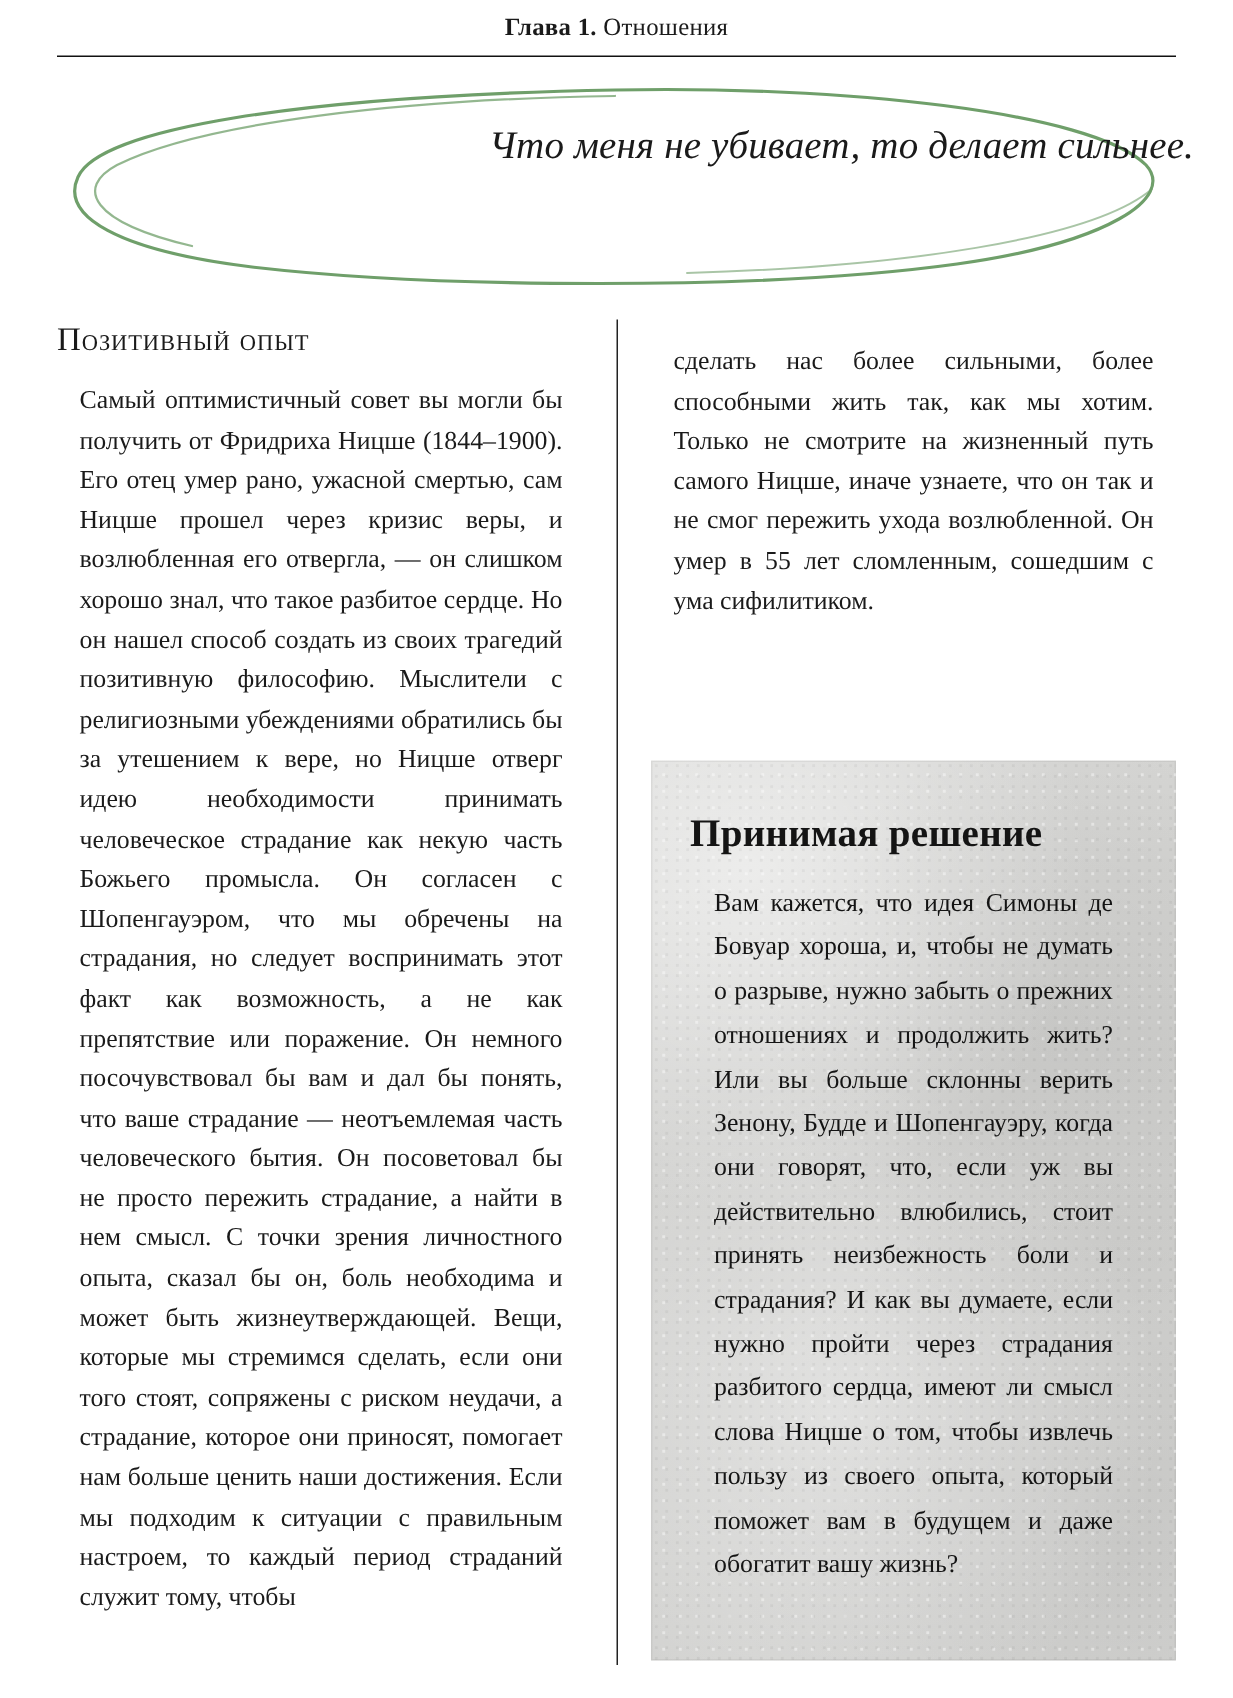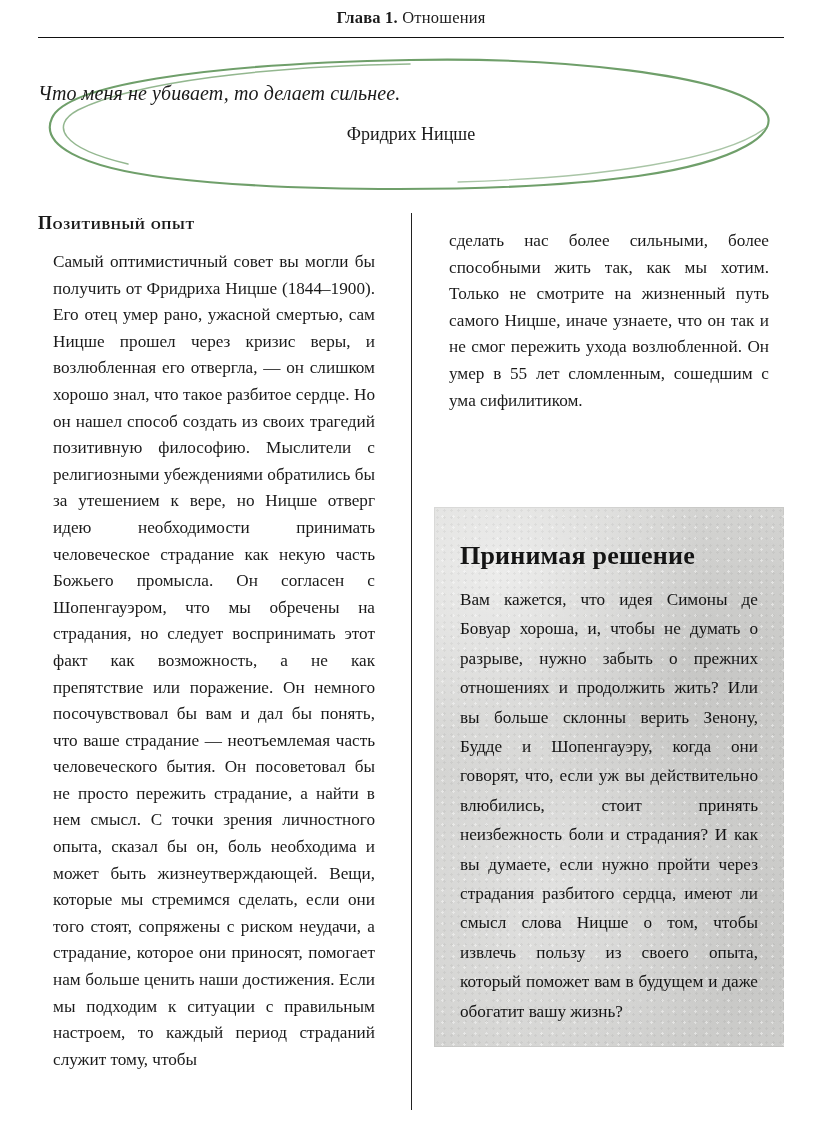--- a/index.html
+++ b/index.html
@@ -60,25 +60,25 @@
   }
   .epigraph svg {
     position: absolute;
     left: 0; top: 0;
     width: 746px;
     height: 140px;
   }
   .epigraph .quote {
     position: absolute;
     top: 30px;
-    left: 0;
-    width: 746px;
-    text-align: left;
+    left: 12px;
+    width: 746px;
+    text-align: right;
     font-style: italic;
-    font-size: 20px;
+    font-size: 26px;
     letter-spacing: .1px;
   }
   .epigraph .attrib {
     position: absolute;
     top: 72px;
     left: 0;
     width: 746px;
     text-align: center;
     font-size: 18px;
   }
@@ -101,22 +101,22 @@
   .col-divider {
     position: absolute;
     top: 213px;
     left: 411px;
     width: 1px;
     height: 897px;
     background: #222;
   }
 
   .section-head {
-    font-weight: bold;
-    font-size: 18px;
+    font-weight: normal;
+    font-size: 22px;
     letter-spacing: .6px;
     margin: 0 0 2px 0;
     font-variant: small-caps;
     text-transform: none;
   }
 
   p.body {
     margin: 15px;
     font-size: 17.2px;
     line-height: 26.6px;
@@ -126,21 +126,21 @@
   }
 
   .bold { font-weight: normal; }
 
   
   .sidebar {
     position: absolute;
     left: 434px;
     top: 507px;
     width: 350px;
-    height: 540px;
+    height: 600px;
     background:
       radial-gradient(circle at 18% 12%, rgba(255,255,255,.55), rgba(255,255,255,0) 38%),
       radial-gradient(circle at 78% 30%, rgba(0,0,0,.05), rgba(0,0,0,0) 40%),
       radial-gradient(circle at 35% 72%, rgba(255,255,255,.4), rgba(255,255,255,0) 45%),
       radial-gradient(circle at 88% 88%, rgba(0,0,0,.06), rgba(0,0,0,0) 42%),
       linear-gradient(155deg, #d8d8d6 0%, #d2d2d0 35%, #cfcfcd 60%, #d6d6d4 100%);
     box-shadow: 0 0 0 1px rgba(0,0,0,0.05) inset;
     overflow: hidden;
   }
   .sidebar::before {
@@ -161,21 +161,21 @@
     padding: 26px 26px 20px 26px;
   }
   .sidebar h2 {
     margin: 8px 0 14px 0;
     font-size: 26px;
     font-weight: bold;
     letter-spacing: .2px;
     color: #141414;
   }
   .sidebar p {
-    margin: 0;
+    margin: 16px;
     font-size: 17.2px;
     line-height: 29.4px;
     text-align: justify;
     color: #141414;
   }
 </style>
 </head>
 <body>
 
 <div class="page">
@@ -193,21 +193,20 @@
                C 470 142, 250 140, 130 126
                C 40 115, 2 92, 14 66
                C 28 34, 160 12, 372 8 Z" fill="none" stroke="#6f9f6a" stroke-width="2.1" stroke-linecap="round"></path>
       <path d="M 372 12
                C 230 14, 96 30, 40 58
                C 12 73, 22 96, 90 112" fill="none" stroke="#6f9f6a" stroke-width="1.5" stroke-linecap="round" opacity=".75"></path>
       <path d="M 420 130
                C 560 126, 690 108, 730 74" fill="none" stroke="#6f9f6a" stroke-width="1.3" stroke-linecap="round" opacity=".6"></path>
     </svg>
     <div class="quote">Что меня не убивает, то делает сильнее.</div>
-    <div class="attrib">Фридрих Ницше</div>
   </div>
 
   <div class="col-divider"></div>
 
   <div class="col-left">
     <div class="section-head">Позитивный опыт</div>
     <p class="body"><span>Самый оптимистичный совет вы могли бы получить от </span><span class="bold">Фридриха Ницше</span><span> (1844–1900). Его отец умер рано, ужасной смертью, сам Ницше прошел через кризис веры, и возлюбленная его отвергла, — он слишком хорошо знал, что такое разбитое сердце. Но он нашел способ создать из своих трагедий позитивную философию. Мыслители с религиозными убеждениями обратились бы за утешением к вере, но Ницше отверг идею необходимости принимать человеческое страдание как некую часть Божьего промысла. Он согласен с Шопенгауэром, что мы обречены на страдания, но следует воспринимать этот факт как возможность, а не как препятствие или поражение. Он немного посочувствовал бы вам и дал бы понять, что ваше страдание — неотъемлемая часть человеческого бытия. Он посоветовал бы не просто пережить страдание, а найти в нем смысл. С точки зрения личностного опыта, сказал бы он, боль необходима и может быть жизнеутверждающей. Вещи, которые мы стремимся сделать, если они того стоят, сопряжены с риском неудачи, а страдание, которое они приносят, помогает нам больше ценить наши достижения. Если мы подходим к ситуации с правильным настроем, то каждый период страданий служит тому, чтобы</span></p>
   </div>
 
   <div class="col-right">

